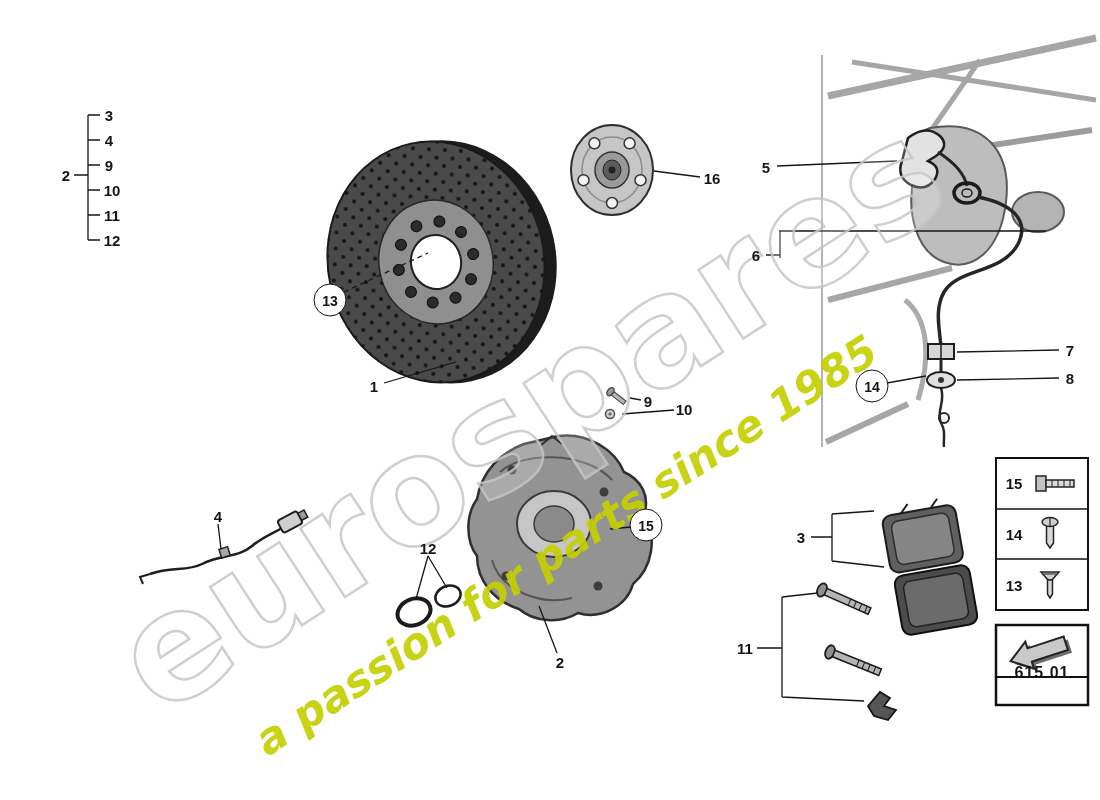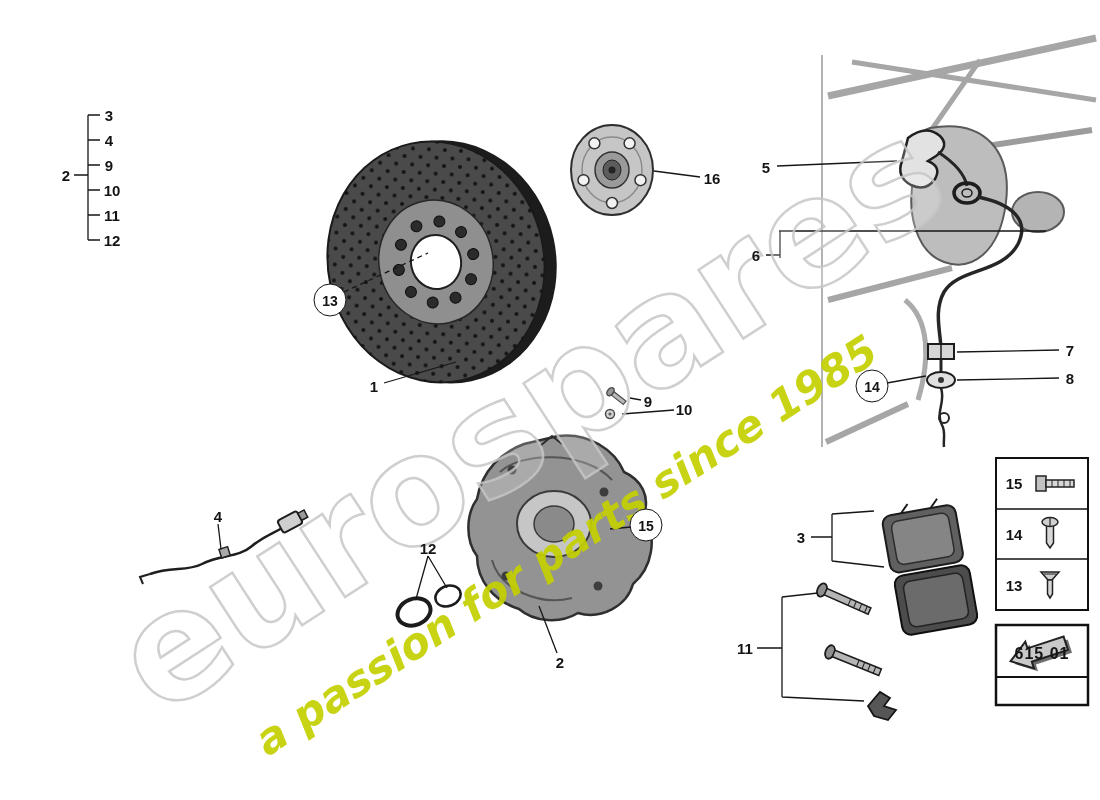--- a/index.html
+++ b/index.html
@@ -236,15 +236,15 @@
 <div class="lbl" style="left:712px;top:178px">16</div>
 
 <div class="circ" style="left:330px;top:300px">13</div>
 <div class="circ" style="left:872px;top:386px">14</div>
 <div class="circ" style="left:646px;top:525px">15</div>
 
 <div class="lbl" style="left:1014px;top:483px">15</div>
 <div class="lbl" style="left:1014px;top:534px">14</div>
 <div class="lbl" style="left:1014px;top:585px">13</div>
 
-<div class="lbl code" style="left:1042px;top:654px">615 01</div>
+<div class="lbl code" style="left:1042px;top:673px">615 01</div>
 
 </div>
 
 </body></html>

